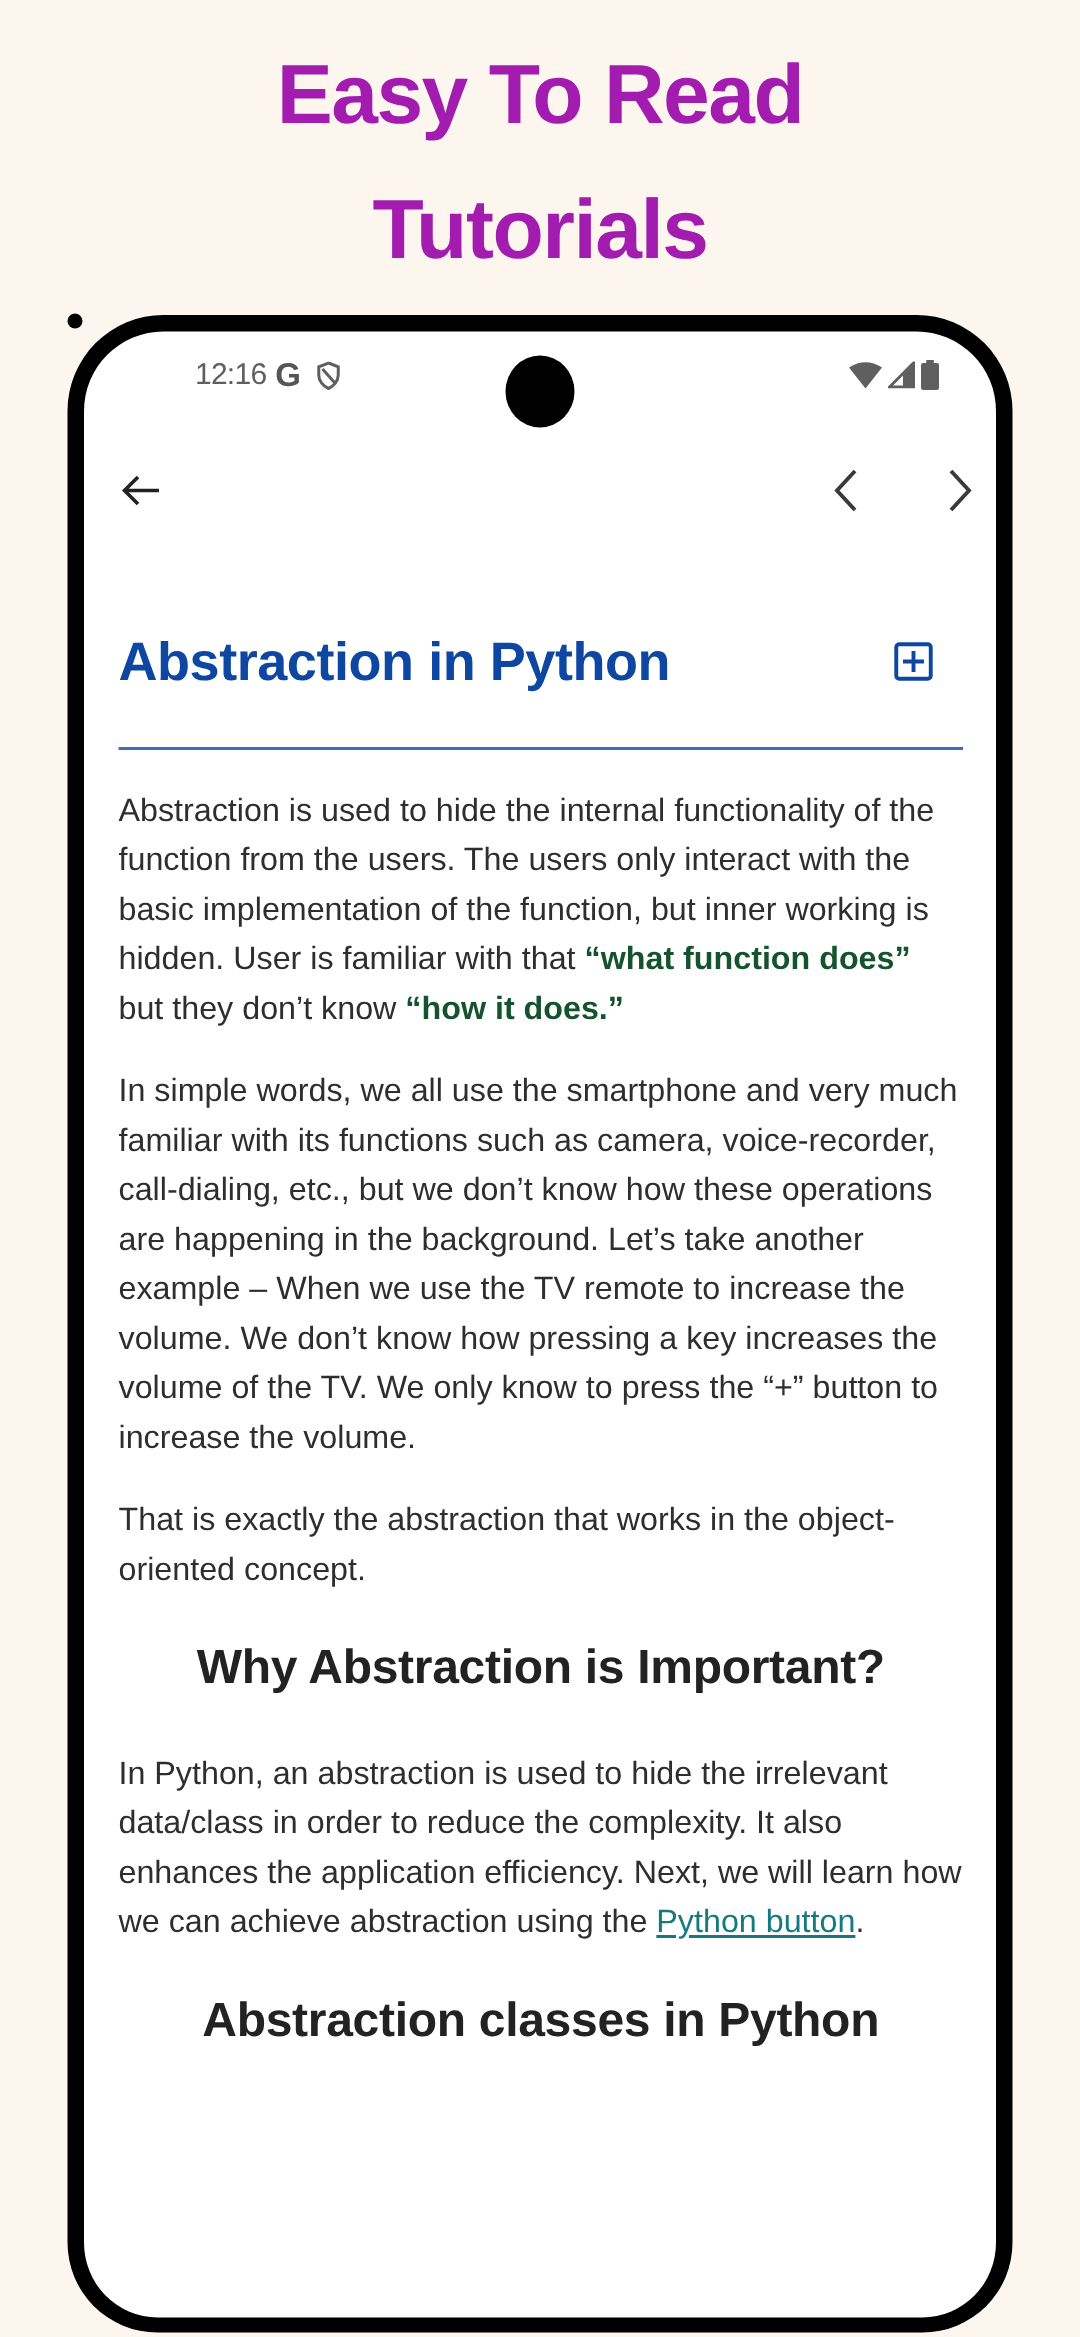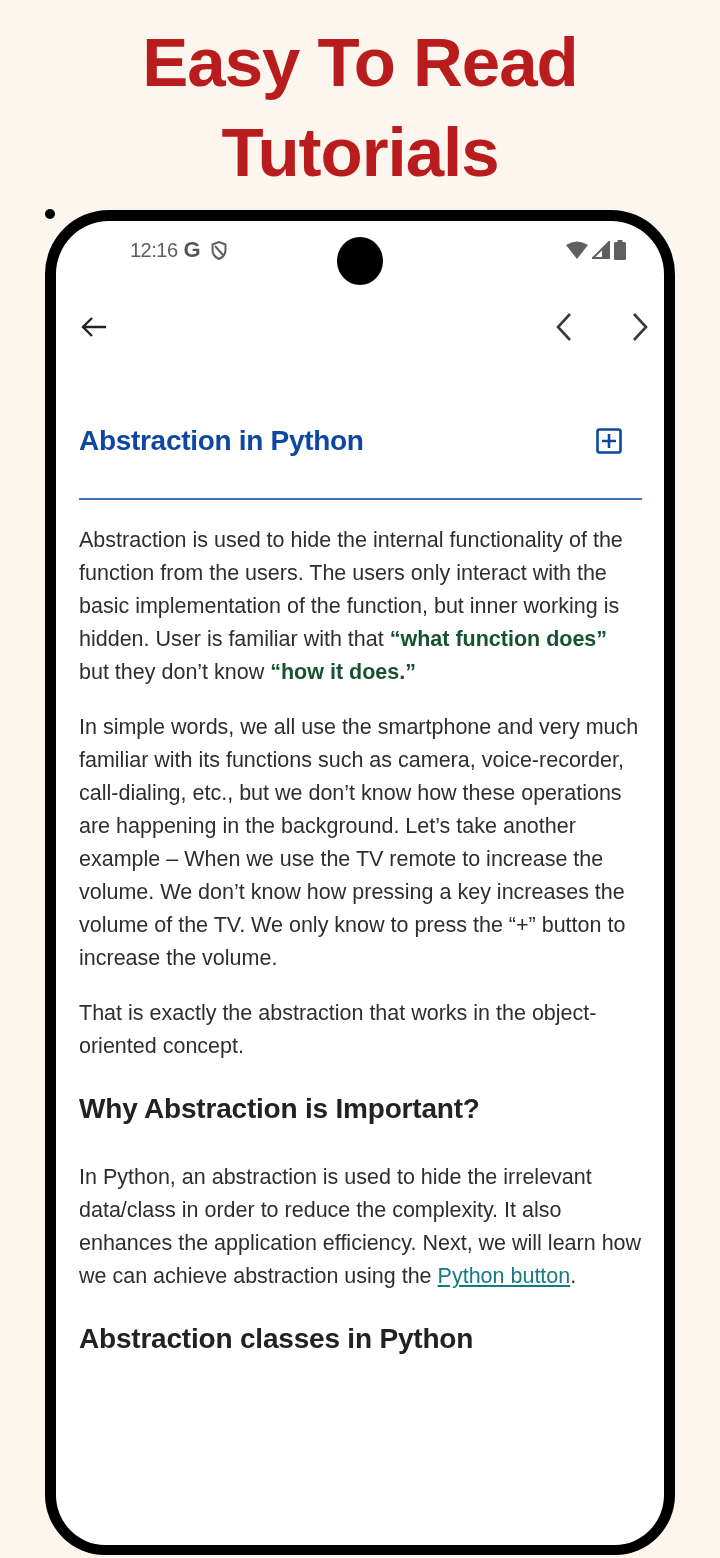--- a/index.html
+++ b/index.html
@@ -1,32 +1,32 @@
 <!DOCTYPE html>
 <html><head>
 <meta charset="utf-8">
 <style>
   html,body{margin:0;padding:0;}
   body{width:720px;height:1558px;background:#fdf6ef;position:relative;overflow:hidden;font-family:"Liberation Sans",sans-serif;}
-  .promo{position:absolute;left:0;top:18px;width:720px;text-align:center;font-family:"Liberation Sans",sans-serif;font-weight:700;font-size:69px;line-height:90px;color:#b91c1c;letter-spacing:-1px;}
+  .promo{position:absolute;left:0;top:18px;width:720px;text-align:center;font-family:"Liberation Sans",sans-serif;font-weight:700;font-size:56px;line-height:90px;color:#a21caf;letter-spacing:-1px;}
   .dot{position:absolute;left:45px;top:209px;width:10px;height:10px;border-radius:50%;background:#000;}
   .phone{position:absolute;left:45px;top:210px;width:630px;height:1345px;box-sizing:border-box;border:11px solid #000;border-bottom-width:10px;border-radius:64px 64px 60px 60px;background:#fff;overflow:hidden;}
   .camera{position:absolute;left:281px;top:16px;width:46px;height:48px;border-radius:50%;background:#000;}
   .status{position:absolute;left:38px;top:16px;right:38px;height:26px;display:flex;align-items:center;color:#5f5f5f;font-size:20px;margin-left:36px;}
   .status .time{font-family:"Liberation Sans",sans-serif;letter-spacing:-0.5px;}
   .status .g{font-weight:700;font-size:22px;margin-left:6px;color:#555;}
   .status .right{margin-left:auto;display:flex;align-items:center;gap:4px;}
   .topbar{position:absolute;left:0;right:0;top:80px;height:52px;}
   .iconbtn{position:absolute;top:0;width:48px;height:52px;display:flex;align-items:center;justify-content:center;}
   .content{position:absolute;left:23px;right:22px;top:190px;color:#2b2b2b;}
   .title-row{display:flex;align-items:center;justify-content:space-between;height:60px;}
-  .title{font-weight:700;font-size:28px;color:#0d47a1;letter-spacing:-0.3px;}
+  .title{font-weight:700;font-size:36px;color:#0d47a1;letter-spacing:-0.3px;}
   .rule{height:2px;background:#3f6fb8;margin-top:27px;margin-bottom:24px;}
   p{margin:0 0 22px 0;font-size:21.5px;line-height:33px;color:#2e2e2e;}
-  h2{margin:30px 0 36px 0;font-size:28px;font-weight:700;color:#222;letter-spacing:-0.2px;}
+  h2{margin:30px 0 36px 0;font-size:32px;font-weight:700;color:#222;letter-spacing:-0.2px;text-align:center;}
   a{color:#157a80;text-decoration:underline;}
   b{font-weight:700;color:#14532d;}
 </style>
 </head>
 <body>
 
 <div class="promo">
   <div>Easy To Read</div>
   <div>Tutorials</div>
 </div>

